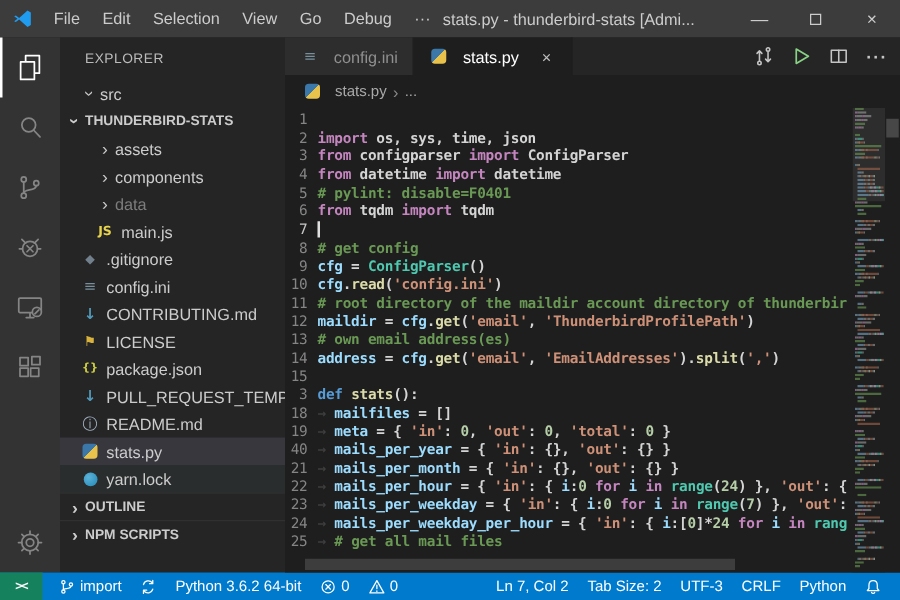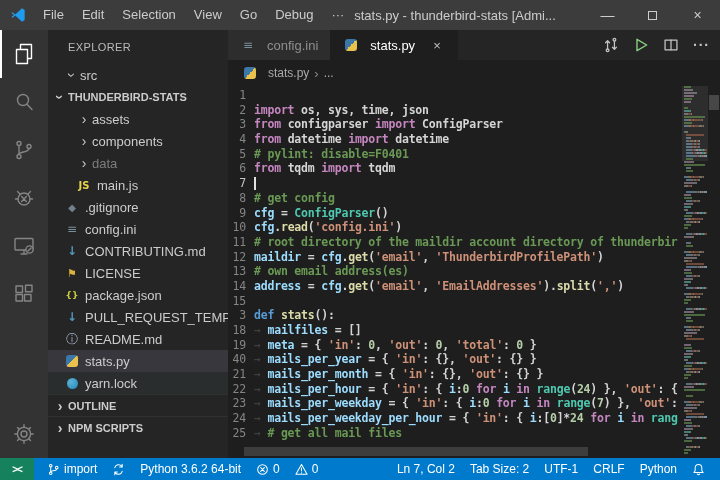--- a/index.html
+++ b/index.html
@@ -1338,21 +1338,21 @@
         </div>
       </div>
     <div class="status-right" id="status-right">
         <div class="st-item">
           <span>Ln 7, Col 2</span>
         </div>
         <div class="st-item">
           <span>Tab Size: 2</span>
         </div>
         <div class="st-item">
-          <span>UTF-1</span>
+          <span>UTF-3</span>
         </div>
         <div class="st-item">
           <span>CRLF</span>
         </div>
         <div class="st-item">
           <span>Python</span>
         </div>
         <div class="st-item">
           <span style="display: flex;">
             <svg viewBox="0 0 14 14" fill="none" stroke="#ffffff" stroke-width="1.1" stroke-linecap="round" stroke-linejoin="round">

